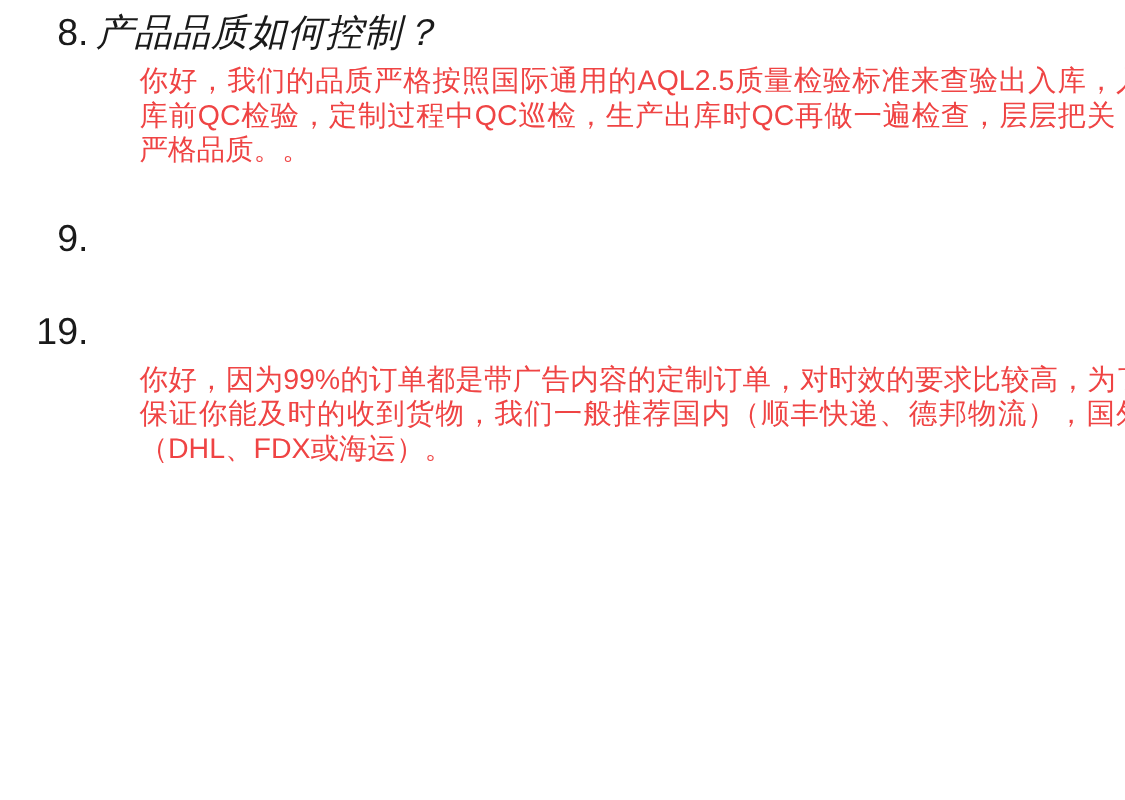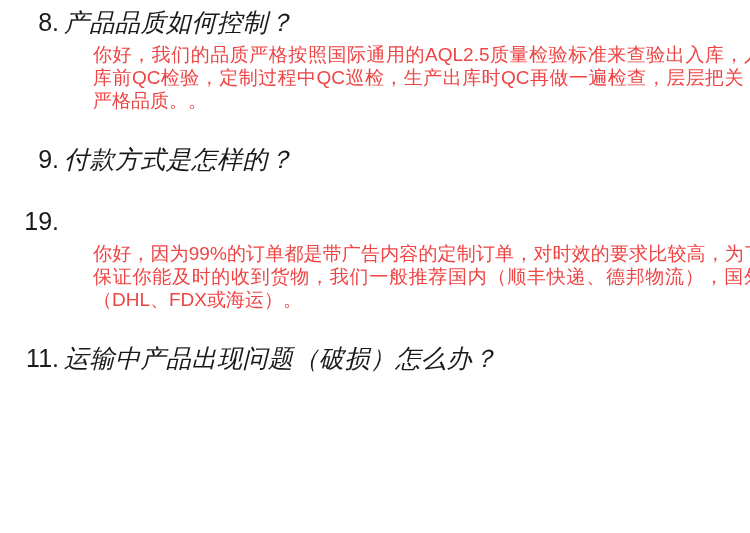--- a/index.html
+++ b/index.html
@@ -61,31 +61,26 @@
     <div class="faq-question">
       <span class="q-number">8.</span>
       <span class="q-title">产品品质如何控制？</span>
     </div>
     <div class="faq-answer">你好，我们的品质严格按照国际通用的AQL2.5质量检验标准来查验出入库，入库前QC检验，定制过程中QC巡检，生产出库时QC再做一遍检查，层层把关，严格品质。。</div>
   </div>
 
   <div class="faq-section">
     <div class="faq-question">
       <span class="q-number">9.</span>
-      <span class="q-title">付款方式是怎样的？</span>
     </div>
   </div>
 
   <div class="faq-section">
     <div class="faq-question">
       <span class="q-number">19.</span>
     </div>
     <div class="faq-answer">你好，因为99%的订单都是带广告内容的定制订单，对时效的要求比较高，为了保证你能及时的收到货物，我们一般推荐国内（顺丰快递、德邦物流），国外（DHL、FDX或海运）。</div>
   </div>
 
   <div class="faq-section">
-    <div class="faq-question">
-      <span class="q-number">11.</span>
-      <span class="q-title">运输中产品出现问题（破损）怎么办？</span>
-    </div>
   </div>
 
 </div>
 
 </body></html>

